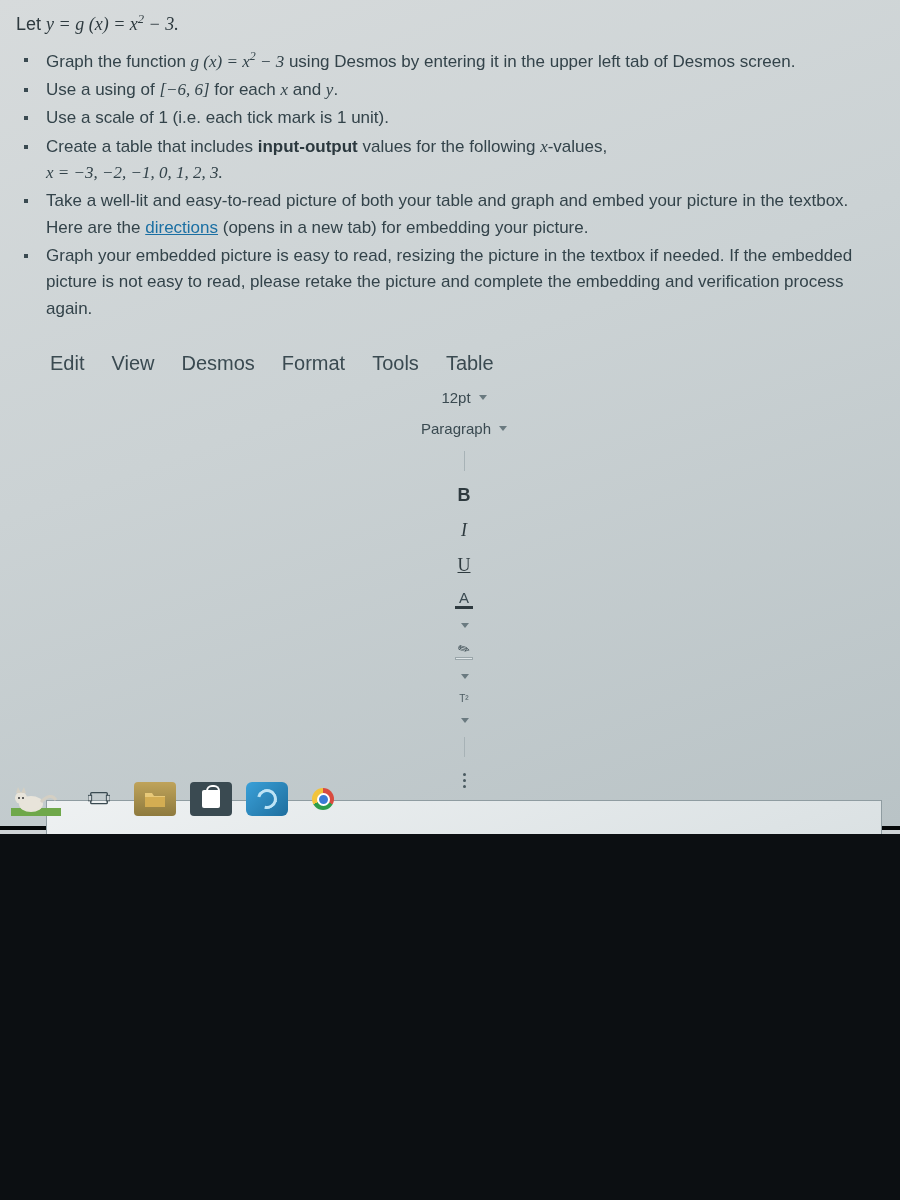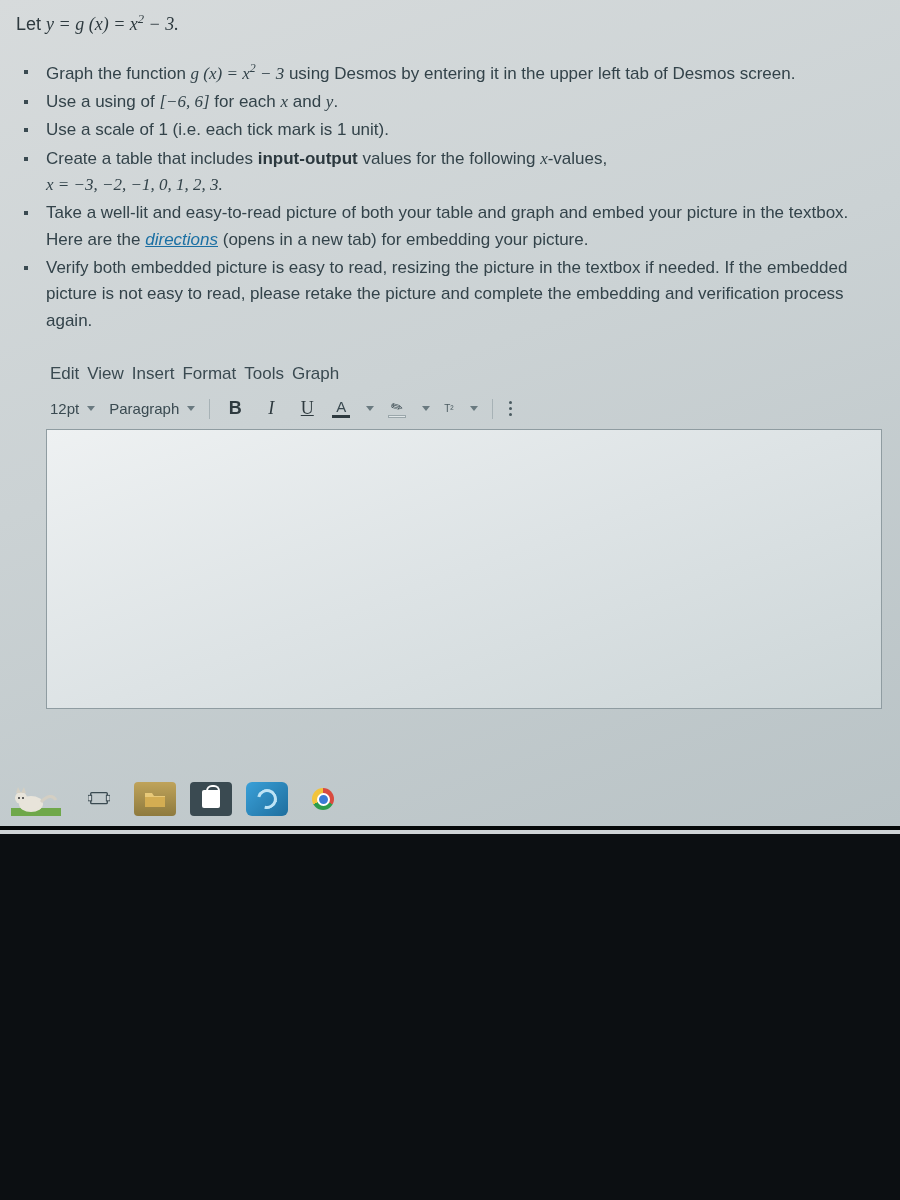--- a/index.html
+++ b/index.html
@@ -22,21 +22,21 @@
   .black-area {
     position: absolute;
     left: 0; right: 0;
     top: 834px;
     height: 366px;
     background: #0c0f12;
   }
   .intro {
     font-size: 18px;
     color: #2e3a3f;
-    margin-bottom: 24px;
+    margin-bottom: 12px;
     padding-left: 2px;
   }
   .math-i { font-style: italic; font-family: Georgia, 'Times New Roman', serif; }
   sup { font-size: 0.7em; vertical-align: super; }
   ul.instructions {
     list-style: none;
     padding-left: 26px;
     margin-bottom: 24px;
   }
   ul.instructions > li {
@@ -49,41 +49,42 @@
   }
   ul.instructions > li::before {
     content: "";
     position: absolute;
     left: -16px;
     top: 11px;
     width: 4px;
     height: 4px;
     background: #3a4a51;
   }
-  .link { color: #1a6fa3; text-decoration: underline; font-style: italic; }
+  .link { color: #1a6fa3; text-decoration: underline; }
   .bold { font-weight: 600; color: #2b383e; }
   .editor-wrap {
     margin-left: 32px;
     margin-right: 4px;
   }
   .menubar {
     display: flex;
-    gap: 8px;
-    font-size: 17px;
+    gap: 27px;
+    font-size: 20px;
     color: #3a4a51;
     padding: 6px 4px 14px 4px;
   }
   .menubar span { cursor: pointer; }
   .toolbar {
     display: flex;
     align-items: center;
     gap: 14px;
     padding: 0 4px 10px 4px;
     font-size: 15px;
     color: #3a4a51;
+    flex-direction: column;
   }
   .tb-select {
     display: inline-flex;
     align-items: center;
     gap: 6px;
     cursor: pointer;
     color: #3a4a51;
   }
   .chev {
     display: inline-block;
@@ -201,31 +202,31 @@
       <span>Use a using of </span><span class="math-i">[−6, 6]</span><span> for each </span><span class="math-i">x</span><span> and </span><span class="math-i">y</span><span>.</span>
     </li>
     <li>Use a scale of 1 (i.e. each tick mark is 1 unit).</li>
     <li>
       <span>Create a table that includes </span><span class="bold">input-output</span><span> values for the following </span><span class="math-i">x</span><span>-values,</span><br>
       <span class="math-i">x</span><span class="math-i"> = −3, −2, −1, 0, 1, 2, 3.</span>
     </li>
     <li>
       <span>Take a well-lit and easy-to-read picture of both your table and graph and embed your picture in the textbox. Here are the </span><a href="#" class="link">directions</a><span> (opens in a new tab) for embedding your picture.</span>
     </li>
-    <li>Verify both embedded picture is easy to read, resizing the picture in the textbox if needed. If the embedded picture is not easy to read, please retake the picture and complete the embedding and verification process again.</li>
+    <li>Graph your embedded picture is easy to read, resizing the picture in the textbox if needed. If the embedded picture is not easy to read, please retake the picture and complete the embedding and verification process again.</li>
   </ul>
 
   <div class="editor-wrap">
     <div class="menubar">
       <span>Edit</span>
       <span>View</span>
-      <span>Insert</span>
+      <span>Desmos</span>
       <span>Format</span>
       <span>Tools</span>
-      <span>Graph</span>
+      <span>Table</span>
     </div>
 
     <div class="toolbar">
       <span class="tb-select">
         <span>12pt</span>
         <span class="chev"></span>
       </span>
       <span class="tb-select">
         <span>Paragraph</span>
         <span class="chev"></span>

